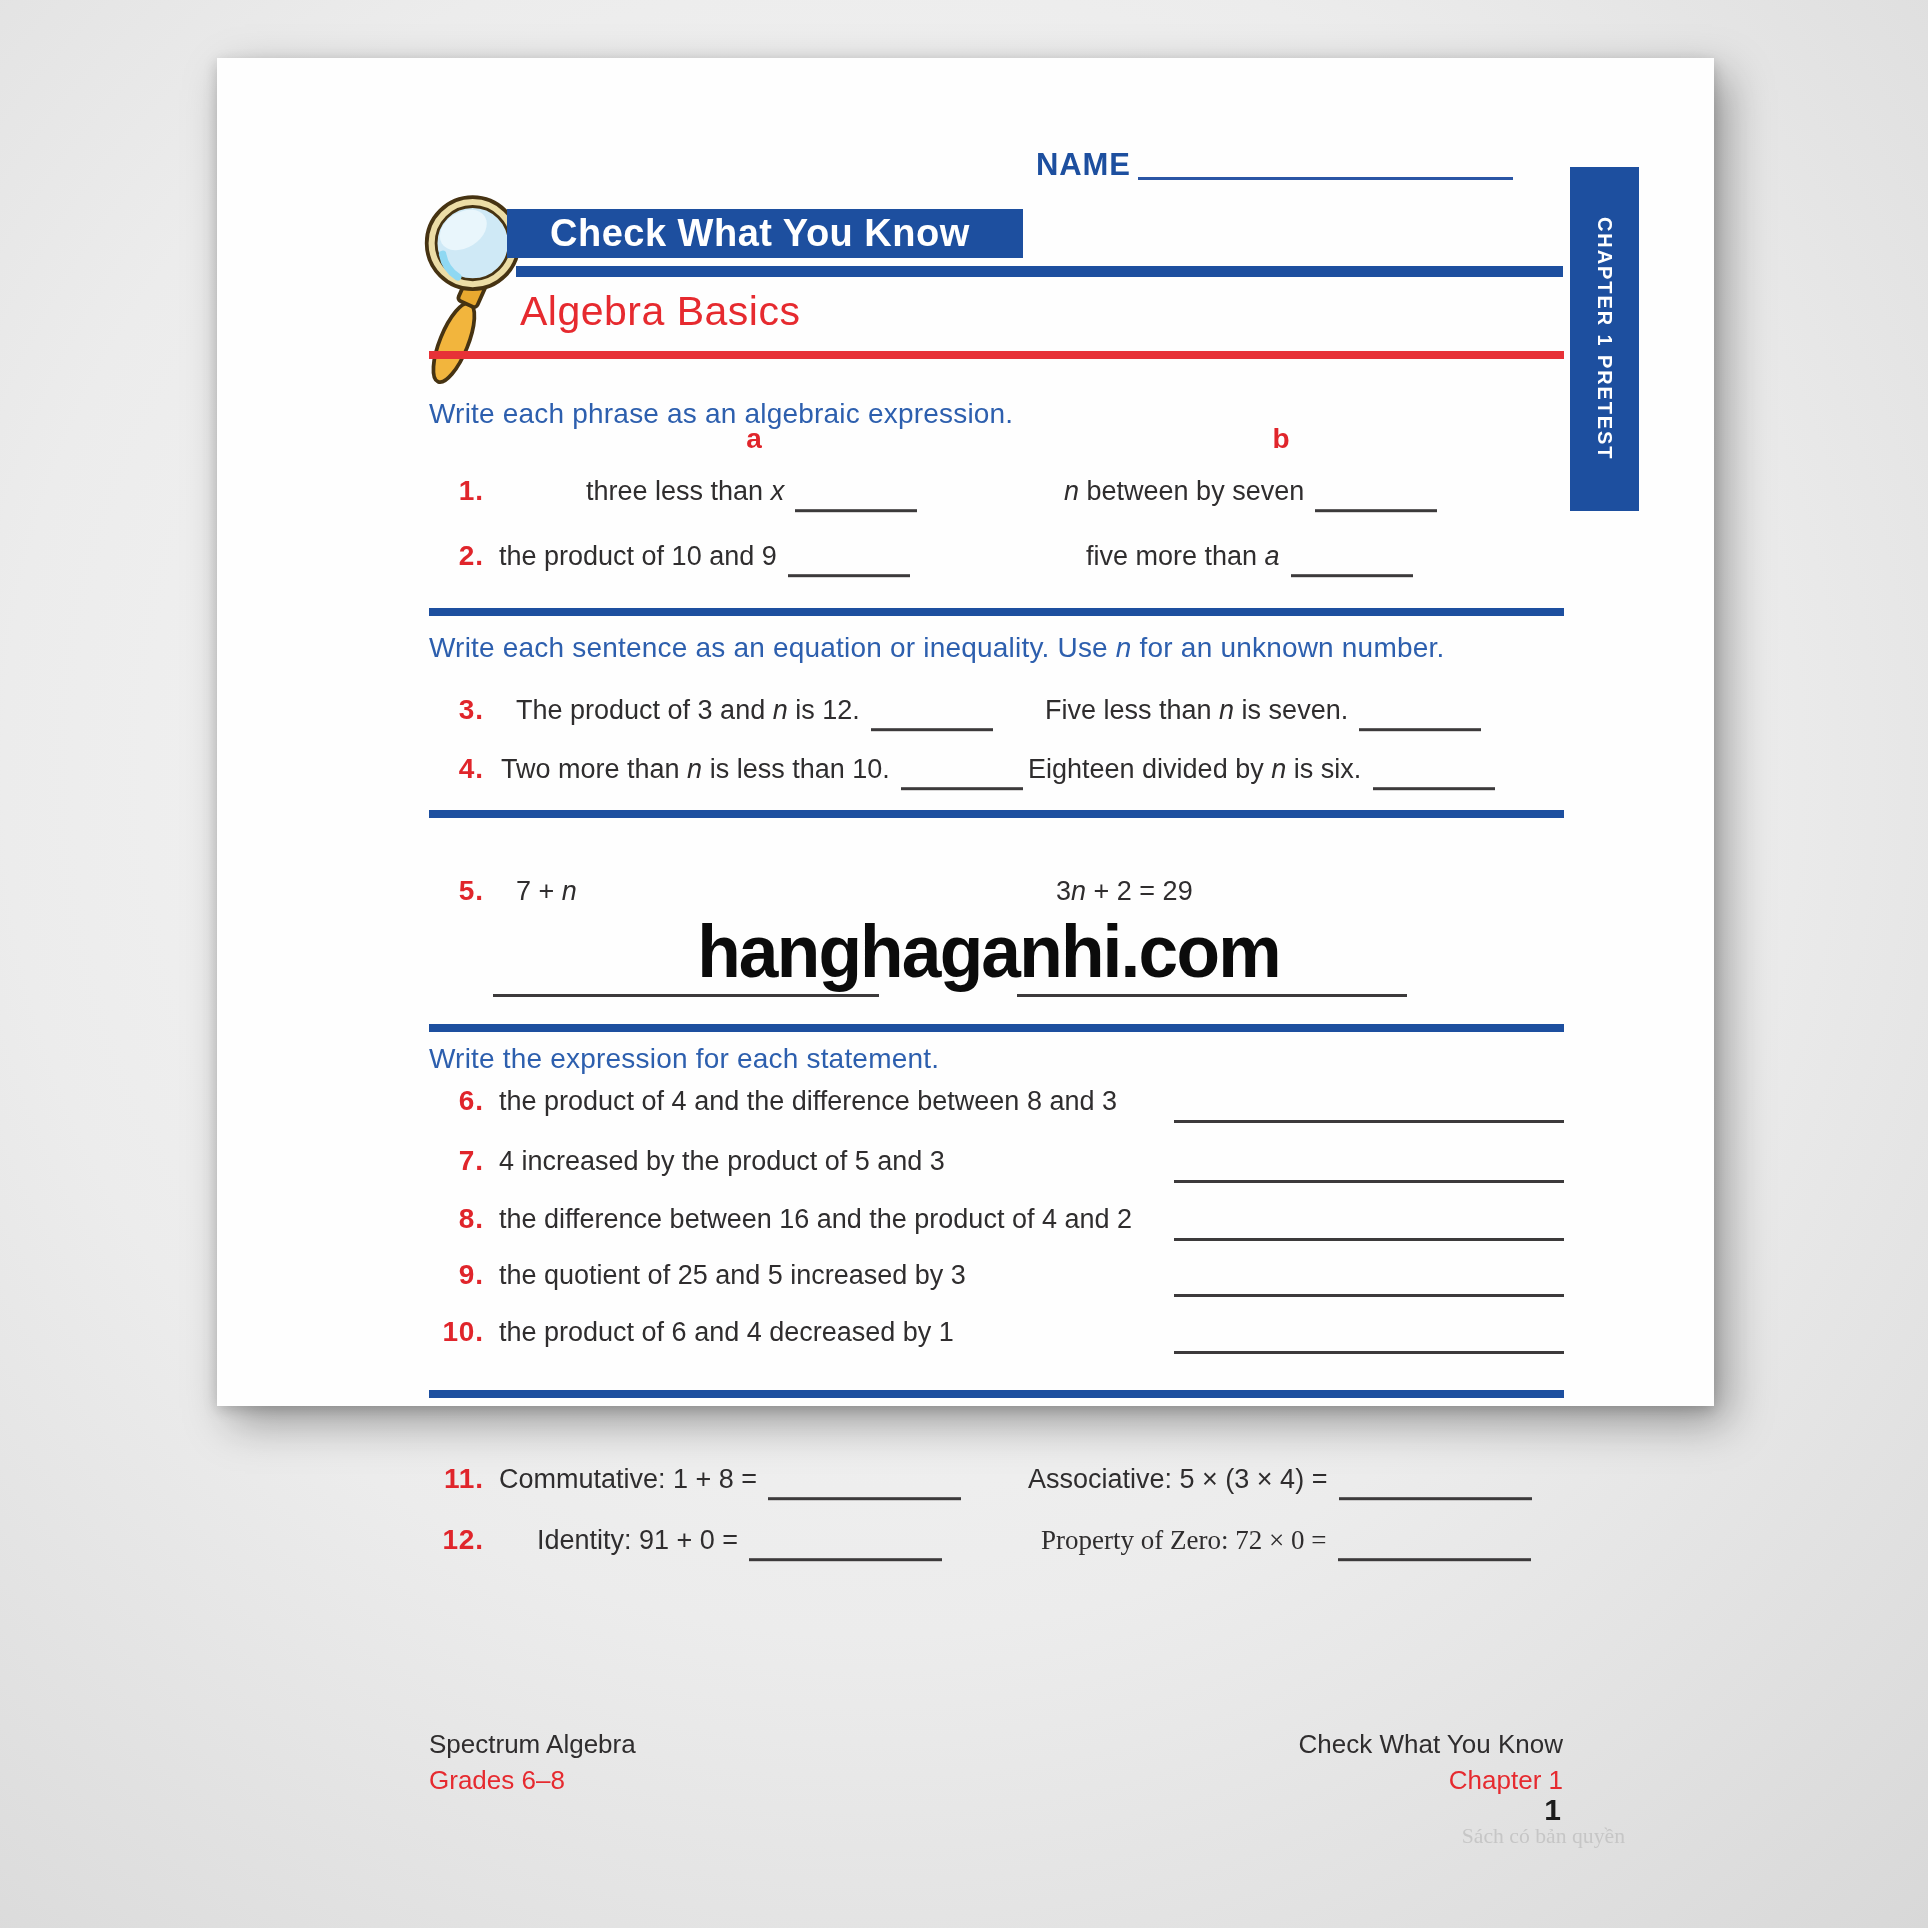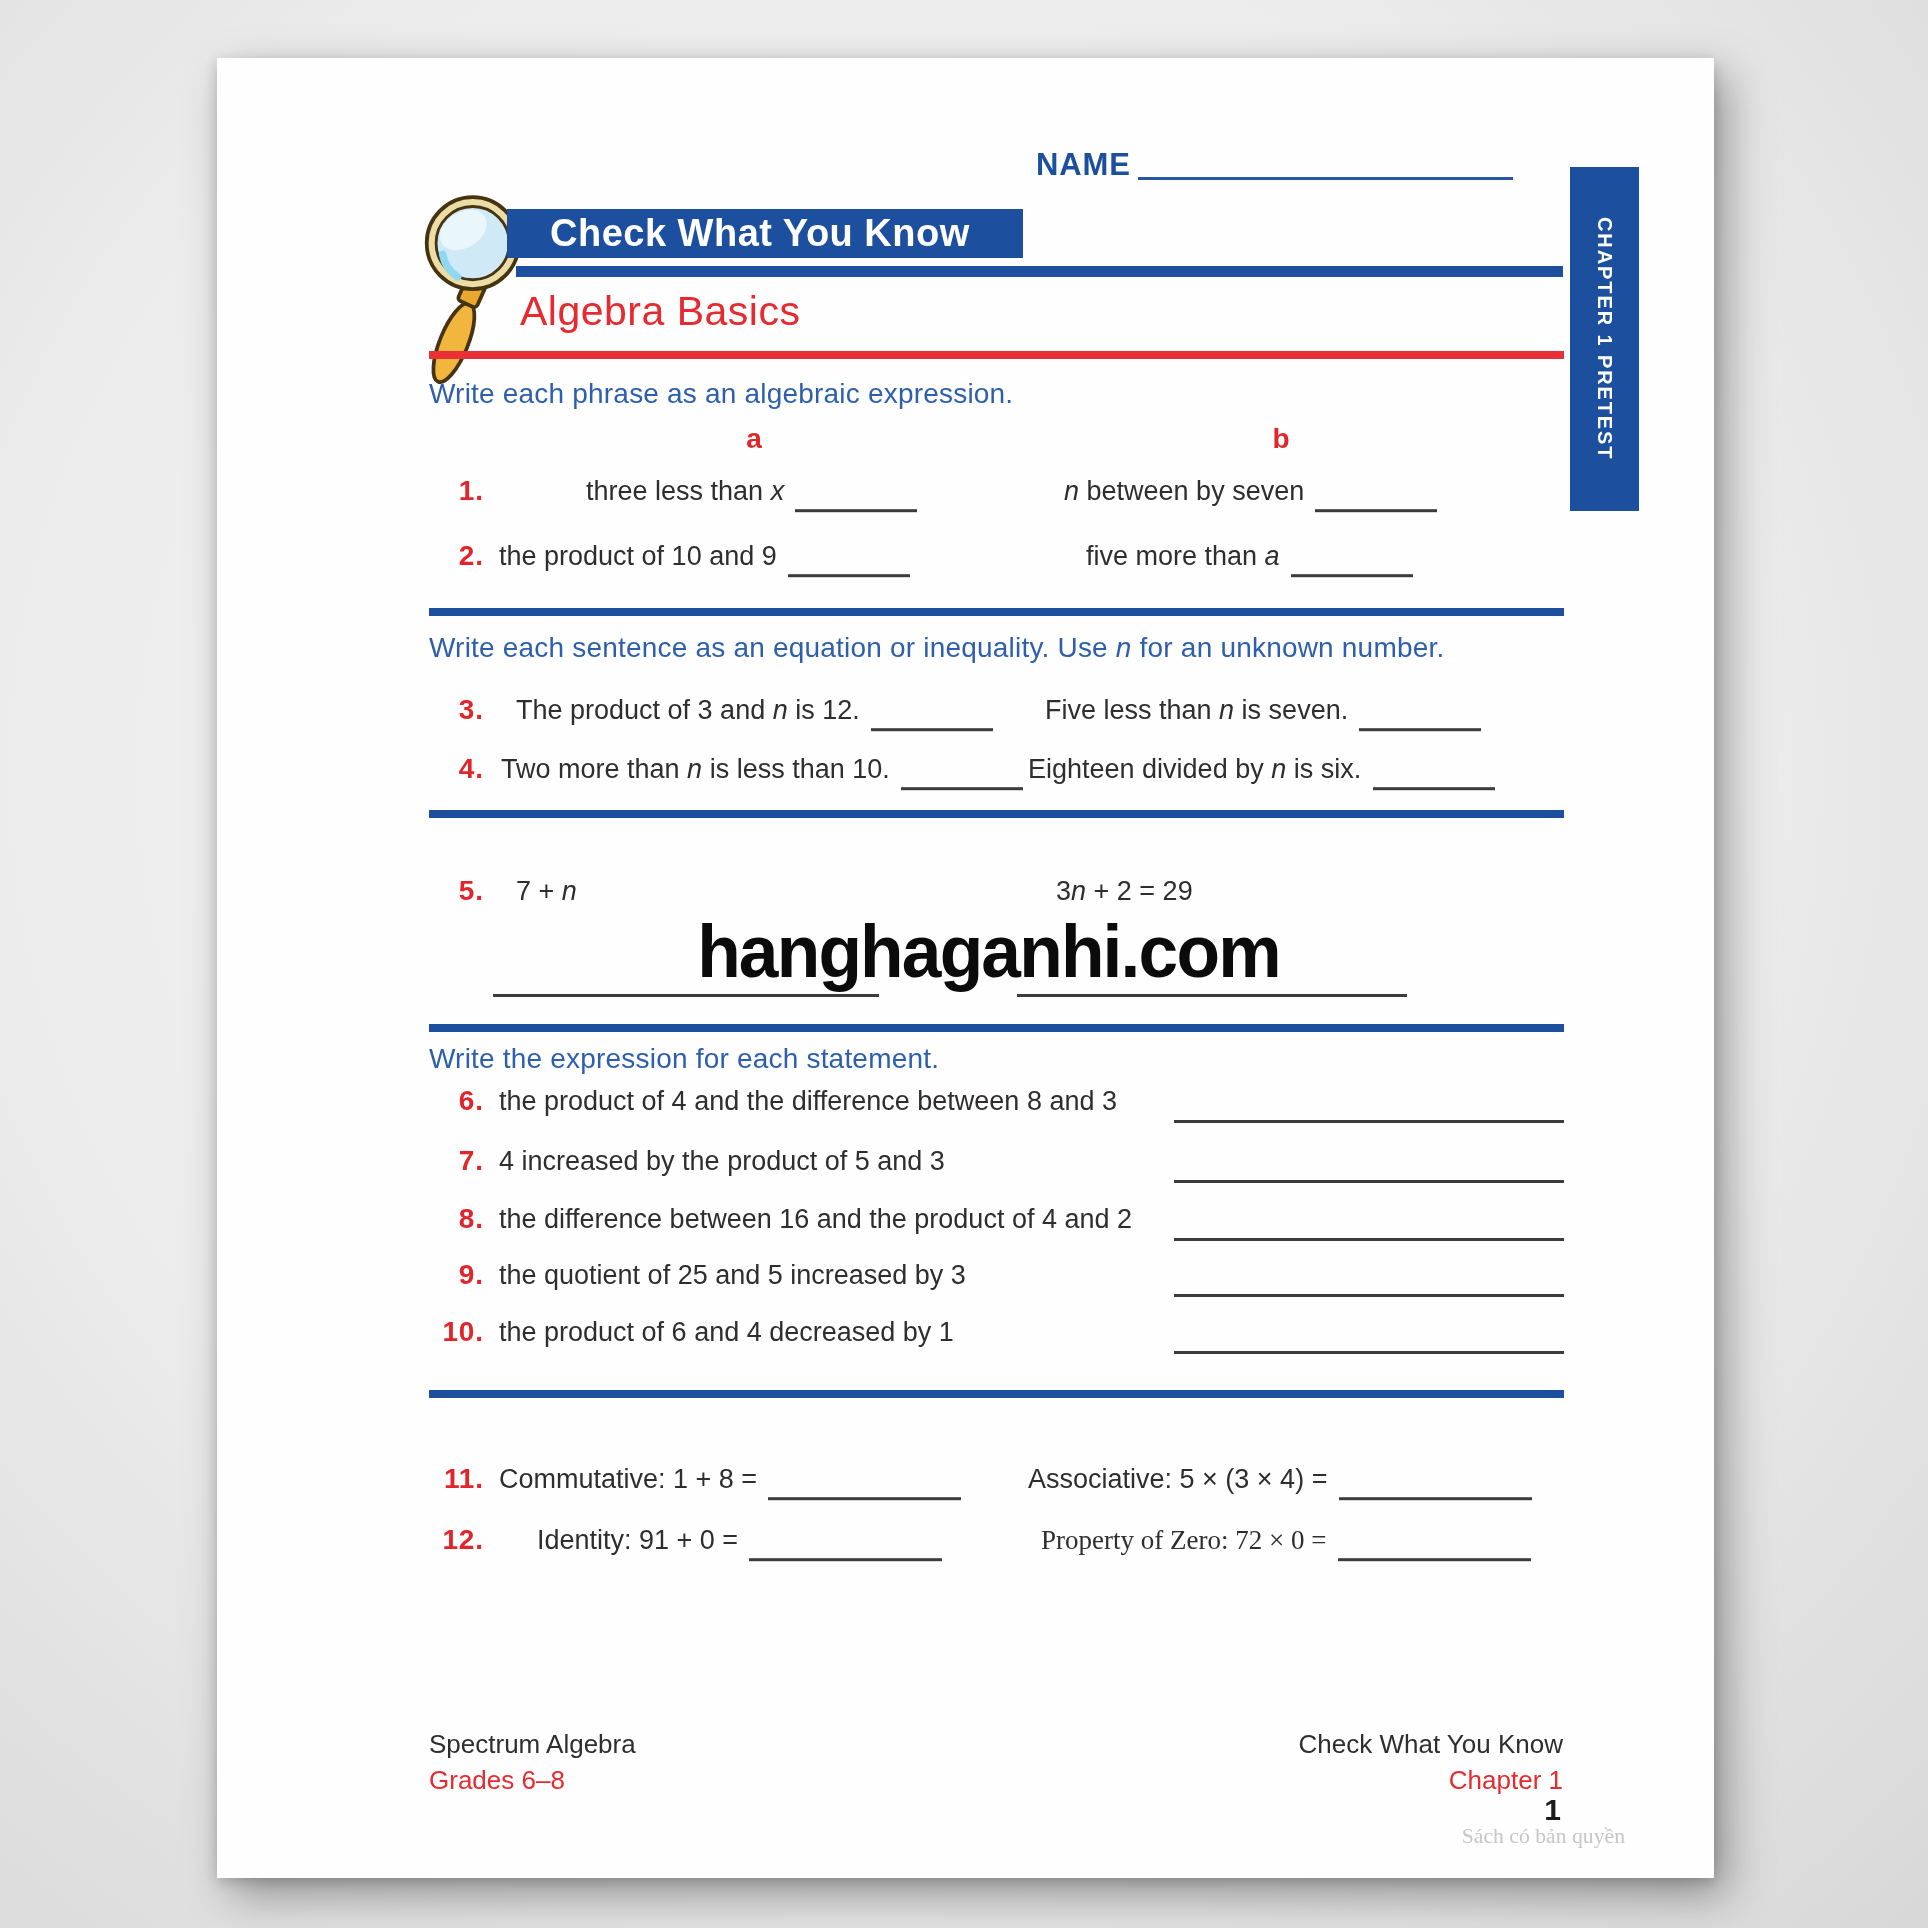--- a/index.html
+++ b/index.html
@@ -1,18 +1,18 @@
 <!DOCTYPE html>
 <html style="font-size:15px"><head>
 <meta charset="utf-8">
 <style>
   html,body{margin:0;padding:0;width:1928px;height:1928px;overflow:hidden;
     font-family:"Liberation Sans",sans-serif;}
   body{background:radial-gradient(circle at 45% 40%, #f8f8f8 0%, #ececec 55%, #d8d8d8 100%);}
-  .page{position:absolute;left:217px;top:58px;width:1497px;height:1820px;background:#fefefe;
+  .page{position:absolute;left:217px;top:58px;width:1497px;height:1348px;background:#fefefe;
     box-shadow:13px 17px 42px rgba(0,0,0,.35), 0 3.8px 13px rgba(0,0,0,.18);}
 
   
   .name-row{position:absolute;left:819px;top:89px;display:flex;align-items:flex-end;}
   .name-label{color:#1d4f9f;font-weight:bold;font-size:31px;letter-spacing:0.9px;}
   .name-line{width:375px;height:0;border-bottom:3.8px solid #2a55a5;margin-left:7.5px;margin-bottom:2.8px;}
   .tab{position:absolute;left:1353px;top:109px;width:69px;height:344px;background:#1d4f9f;
     display:flex;align-items:center;justify-content:center;}
   .tab span{writing-mode:vertical-rl;text-orientation:mixed;color:#fff;font-weight:bold;
     font-size:20px;letter-spacing:1.9px;white-space:nowrap;}
@@ -84,21 +84,21 @@
     <path d="M22 66 a36 36 0 0 0 16 24" stroke="#8fd8f2" stroke-width="8" fill="none" stroke-linecap="round"></path>
   </svg>
 
   <div class="banner">
     <span>Check What You Know</span>
   </div>
   <div class="thinbar"></div>
   <div class="subtitle">Algebra Basics</div>
   <div class="redrule"></div>
 
-  <div class="instr" style="top:320px">Write each phrase as an algebraic expression.</div>
+  <div class="instr" style="top:340px">Write each phrase as an algebraic expression.</div>
   <span class="ab-label" style="left:537px;top:365px">a</span>
   <span class="ab-label" style="left:1064px;top:365px">b</span>
 
   <div class="row" style="top:417px">
     <span class="qnum">1.</span>
     <span class="cell-a"><span class="ind92"><span>three less than </span><span class="var">x</span></span><span class="blank blank-sm"></span></span>
     <span class="cell-b"><span class="ind38"><span class="var">n</span><span> between by seven</span></span><span class="blank blank-sm"></span></span>
   </div>
   <div class="row" style="top:482px">
     <span class="qnum">2.</span>

